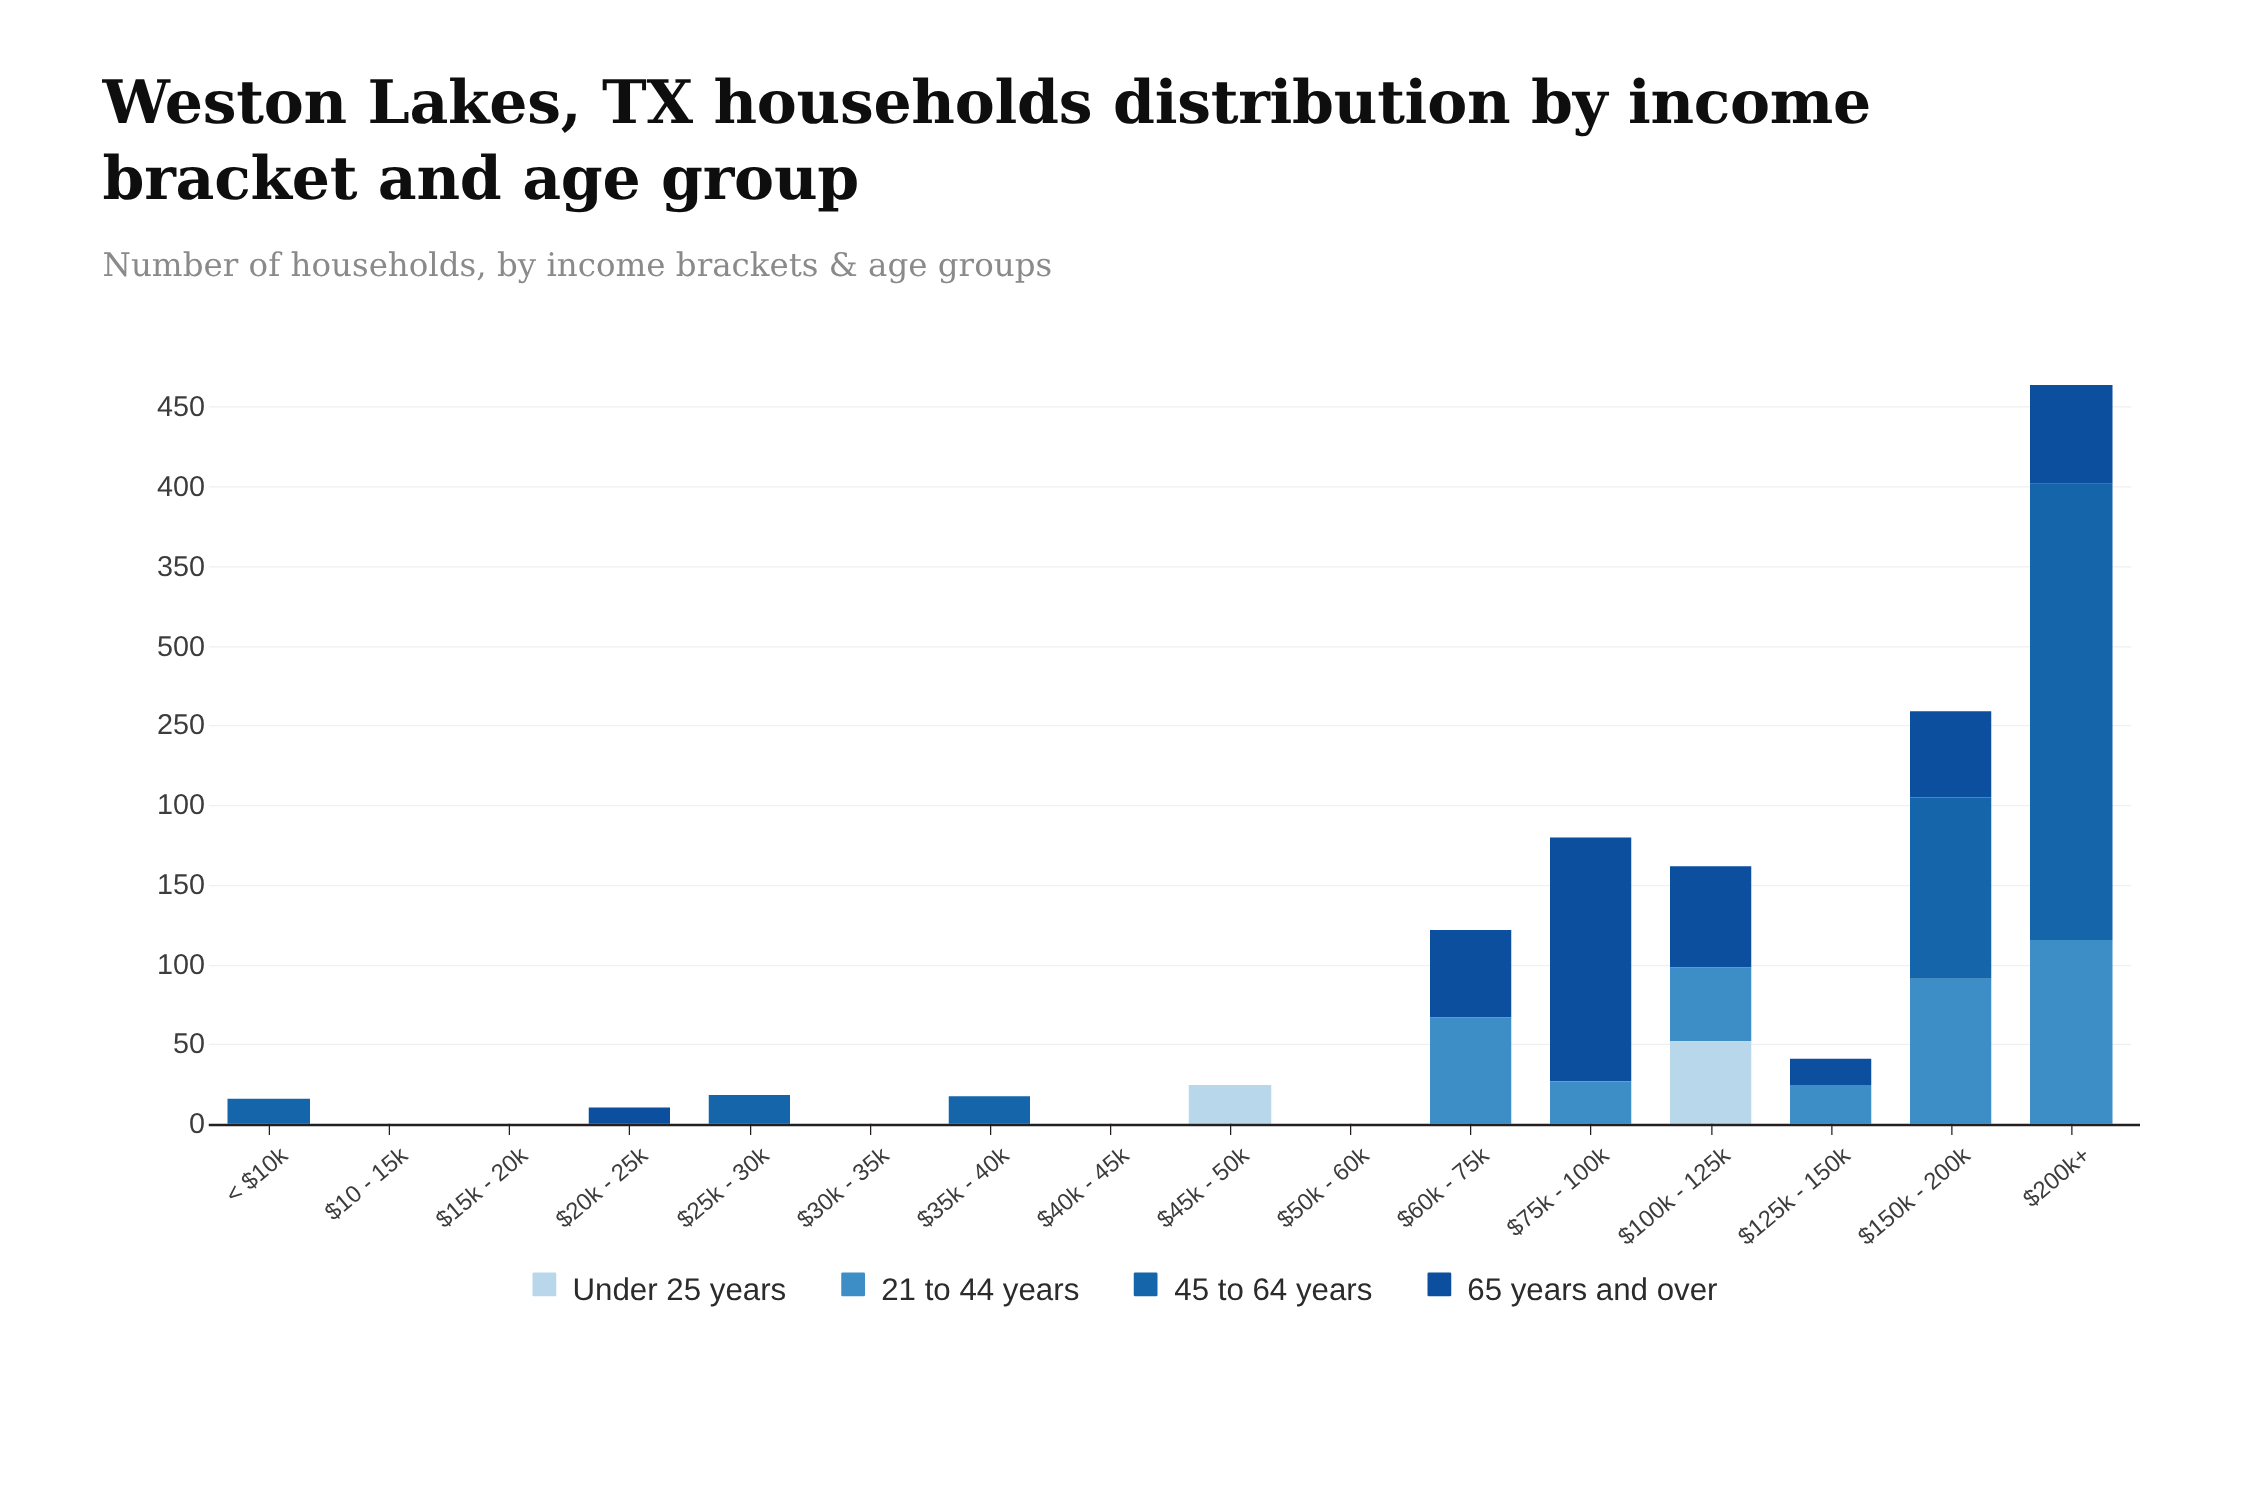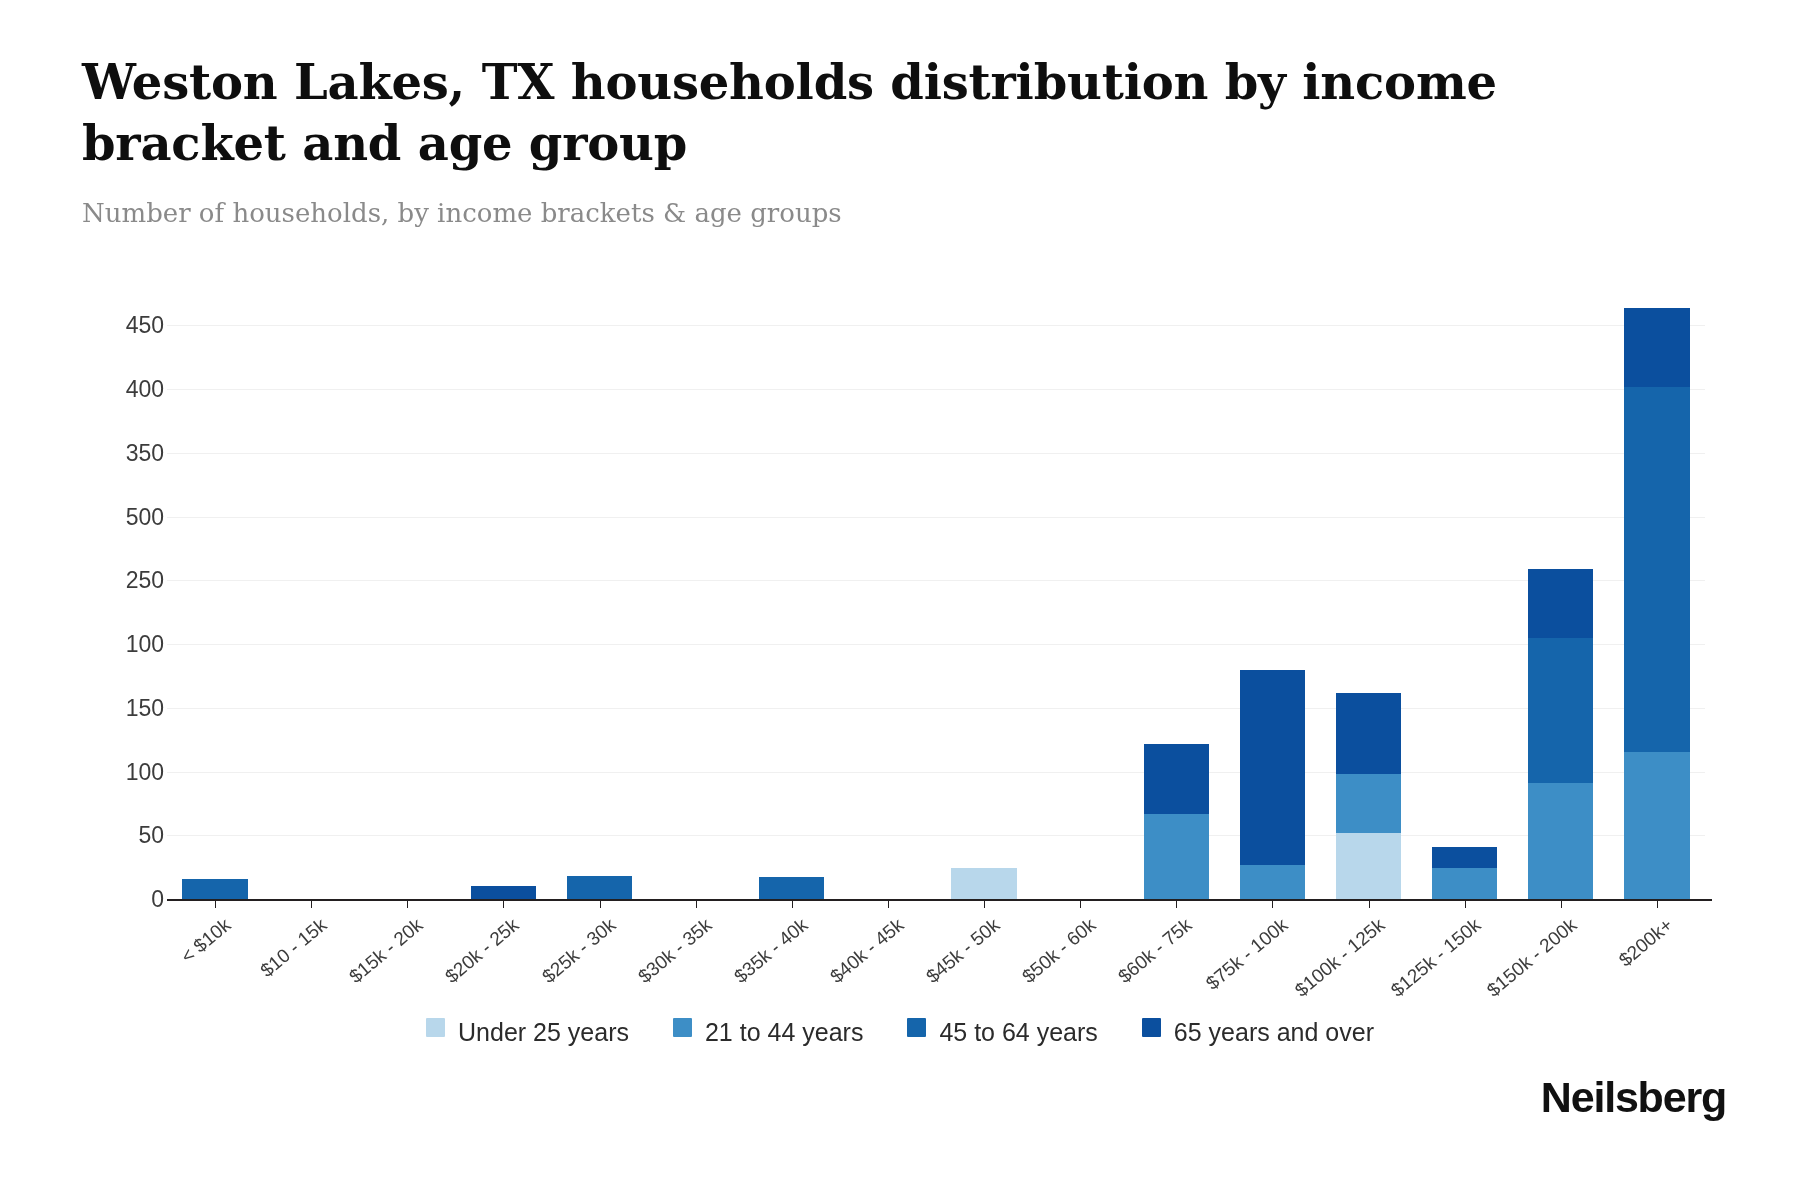--- a/index.html
+++ b/index.html
@@ -271,15 +271,14 @@
       <div class="legend-item">
         <span class="legend-swatch" style="background: rgb(21, 101, 171);"></span>
         <span class="legend-label">45 to 64 years</span>
       </div>
       <div class="legend-item">
         <span class="legend-swatch" style="background: rgb(11, 79, 158);"></span>
         <span class="legend-label">65 years and over</span>
       </div>
     </div>
 
-  <div class="brand">Neilsberg</div>
 
 </div>
 
 </body></html>

